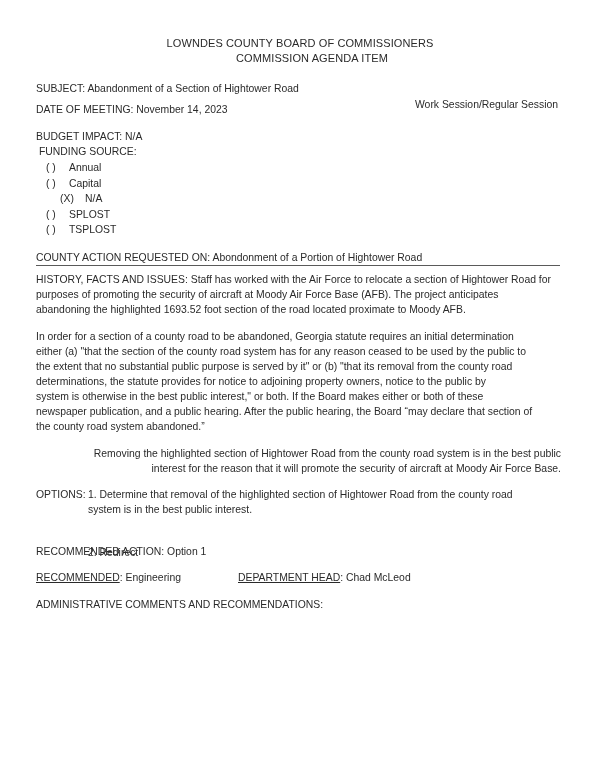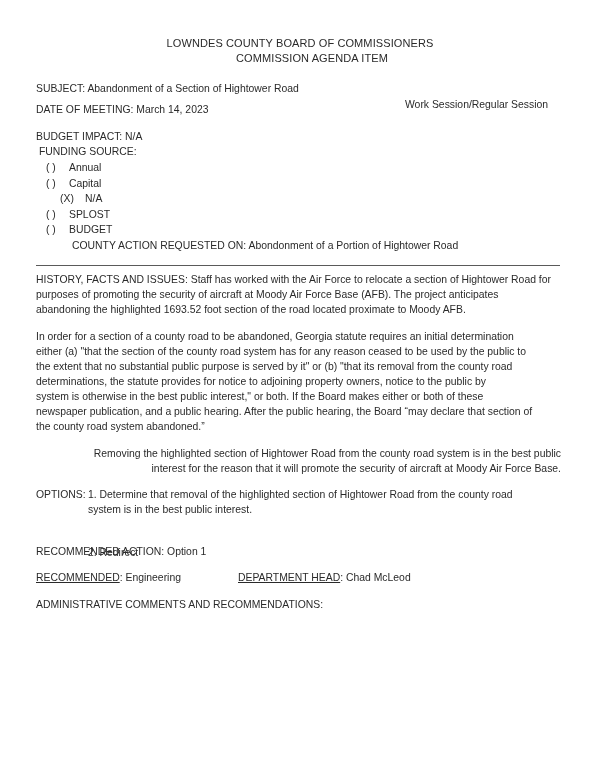--- a/index.html
+++ b/index.html
@@ -59,47 +59,47 @@
   <div class="center-line" style="top:36px;">LOWNDES COUNTY BOARD OF COMMISSIONERS</div>
   <div class="center-line" style="top:51px;padding-left:12px;">COMMISSION AGENDA ITEM</div>
 
   <div class="abs" style="left:36px; top:81px;">
     <span>SUBJECT:</span>
     <span>Abandonment of a Section of Hightower Road</span>
   </div>
 
   <div class="abs" style="left:36px; top:102px;">
     <span>DATE OF MEETING:</span>
-    <span>March 14, 2023</span>
+    <span>November 14, 2023</span>
   </div>
-  <div class="abs" style="left:405px; top:97px;">Work Session/Regular Session</div>
+  <div class="abs" style="left:415px; top:97px;">Work Session/Regular Session</div>
 
   <div class="abs" style="left:36px; top:129px;">
     <span>BUDGET IMPACT:</span>
     <span>N/A</span>
   </div>
   <div class="abs" style="left:39px; top:144px;">FUNDING SOURCE:</div>
 
   <div class="fund-item" style="top:160px;">
     <span class="mark">( )</span><span>Annual</span>
   </div>
   <div class="fund-item" style="top:176px;">
     <span class="mark">( )</span><span>Capital</span>
   </div>
   <div class="fund-item" style="top:191px; left:44px;margin-left:16px;">
     <span class="mark" style="width:25px;">(X)</span><span>N/A</span>
   </div>
   <div class="fund-item" style="top:207px;">
     <span class="mark">( )</span><span>SPLOST</span>
   </div>
   <div class="fund-item" style="top:222px;">
-    <span class="mark">( )</span><span>BUDGET</span>
+    <span class="mark">( )</span><span>TSPLOST</span>
   </div>
 
-  <div class="abs" style="left:36px; top:238px;margin-left:36px;">
+  <div class="abs" style="left:36px; top:250px;">
     <span>COUNTY ACTION REQUESTED ON:</span>
     <span>Abondonment of a Portion of Hightower Road</span>
   </div>
   <div class="rule"></div>
 
   <div class="para" style="top:272px;">
     <span class="line">HISTORY, FACTS AND ISSUES: Staff has worked with the Air Force to relocate a section of Hightower Road for</span>
     <span class="line">purposes of promoting the security of aircraft at Moody Air Force Base (AFB). The project anticipates</span>
     <span class="line">abandoning the highlighted 1693.52 foot section of the road located proximate to Moody AFB.</span>
   </div>

